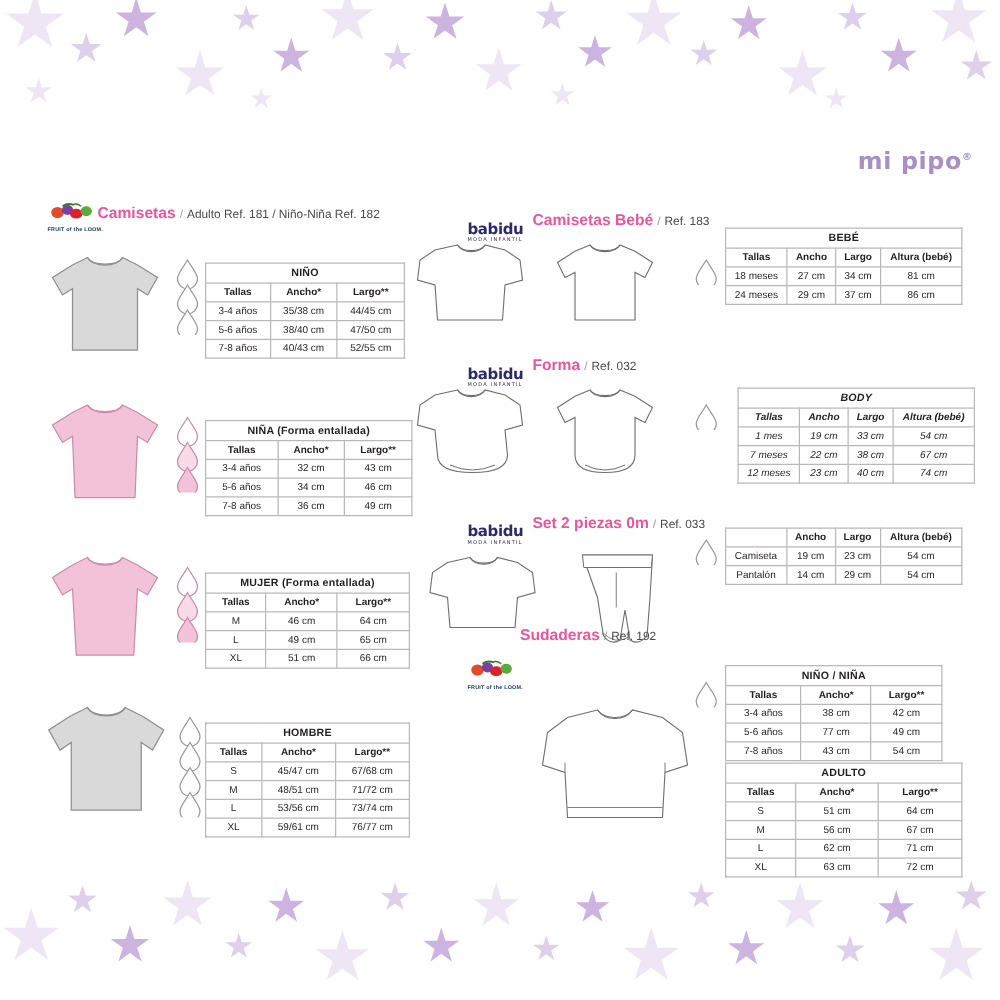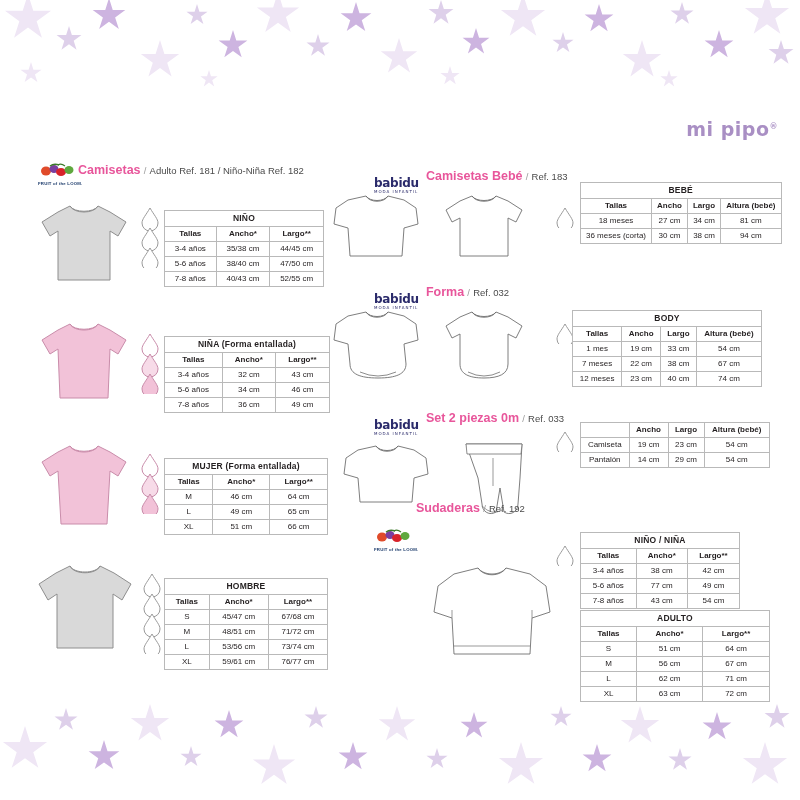--- a/index.html
+++ b/index.html
@@ -395,24 +395,24 @@
     </tr>
   </thead>
   <tbody>
     <tr>
       <td class="rowhead">18 meses</td>
       <td>27 cm</td>
       <td>34 cm</td>
       <td>81 cm</td>
     </tr>
     <tr>
-      <td class="rowhead">36 meses (corta)</td>
-      <td>30 cm</td>
-      <td>38 cm</td>
-      <td>94 cm</td>
+      <td class="rowhead">24 meses</td>
+      <td>29 cm</td>
+      <td>37 cm</td>
+      <td>86 cm</td>
     </tr>
   </tbody>
 </table>
 
 <div class="heading" style="left:374px; top:276px;">
   <span class="babidu" style="display:inline-block; vertical-align:middle;">
     <span>babidu</span>
     <small>MODA INFANTIL</small>
   </span>
   <span class="title" style="margin-left:4px;">Forma</span>
@@ -434,21 +434,21 @@
              C54 12 38 12 34 6 Z" fill="#fff" stroke="#6f6f6f" stroke-width="0.9"></path>
     <path d="M34 6 C38 13 54 13 58 6" fill="none" stroke="#6f6f6f" stroke-width="0.9"></path>
     <path d="M30 66 q16 8 32 0" fill="none" stroke="#6f6f6f" stroke-width="0.8"></path>
   </svg>
 </div>
 <div class="drops" style="left:556px; top:322px;">
   <svg width="18" height="22" viewBox="0 0 18 22">
     <path d="M9 2 C13 9 17 13 17 17 a8 8 0 0 1 -16 0 C1 13 5 9 9 2 Z" fill="#fff" stroke="#9b9b9b" stroke-width="1"></path>
   </svg>
 </div>
-<table class="sz" style="left:572px; top:310px; width:190px;">
+<table class="sz" style="left:590px; top:310px; width:190px;font-style:italic;">
   <thead>
     <tr>
         <th class="caption" colspan="4">BODY</th>
       </tr>
     <tr>
       <th class="col">Tallas</th>
       <th class="col">Ancho</th>
       <th class="col">Largo</th>
       <th class="col">Altura (bebé)</th>
     </tr>
@@ -556,21 +556,21 @@
     <path d="M24 86 L100 86" fill="none" stroke="#6f6f6f" stroke-width="0.7"></path>
     <path d="M22 50 L22 58" fill="none" stroke="#6f6f6f" stroke-width="0.7"></path>
     <path d="M102 50 L102 58" fill="none" stroke="#6f6f6f" stroke-width="0.7"></path>
   </svg>
 </div>
 <div class="drops" style="left:556px; top:544px;">
   <svg width="18" height="22" viewBox="0 0 18 22">
     <path d="M9 2 C13 9 17 13 17 17 a8 8 0 0 1 -16 0 C1 13 5 9 9 2 Z" fill="#fff" stroke="#9b9b9b" stroke-width="1"></path>
   </svg>
 </div>
-<table class="sz" style="left:580px; top:532px; width:160px;">
+<table class="sz" style="left:580px; top:532px; width:174px;">
   <thead>
     <tr>
         <th class="caption" colspan="3">NIÑO / NIÑA</th>
       </tr>
     <tr>
       <th class="col">Tallas</th>
       <th class="col">Ancho*</th>
       <th class="col">Largo**</th>
     </tr>
   </thead>

